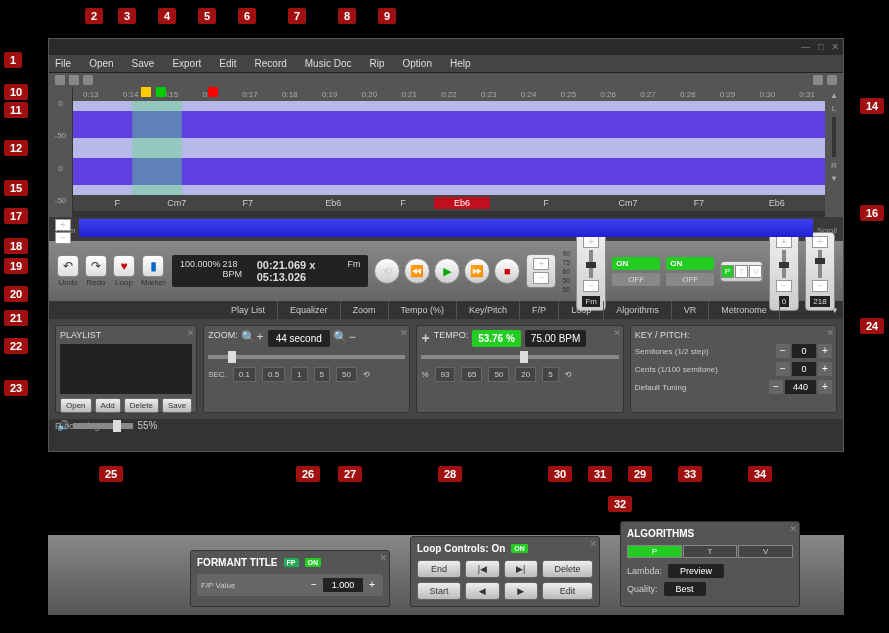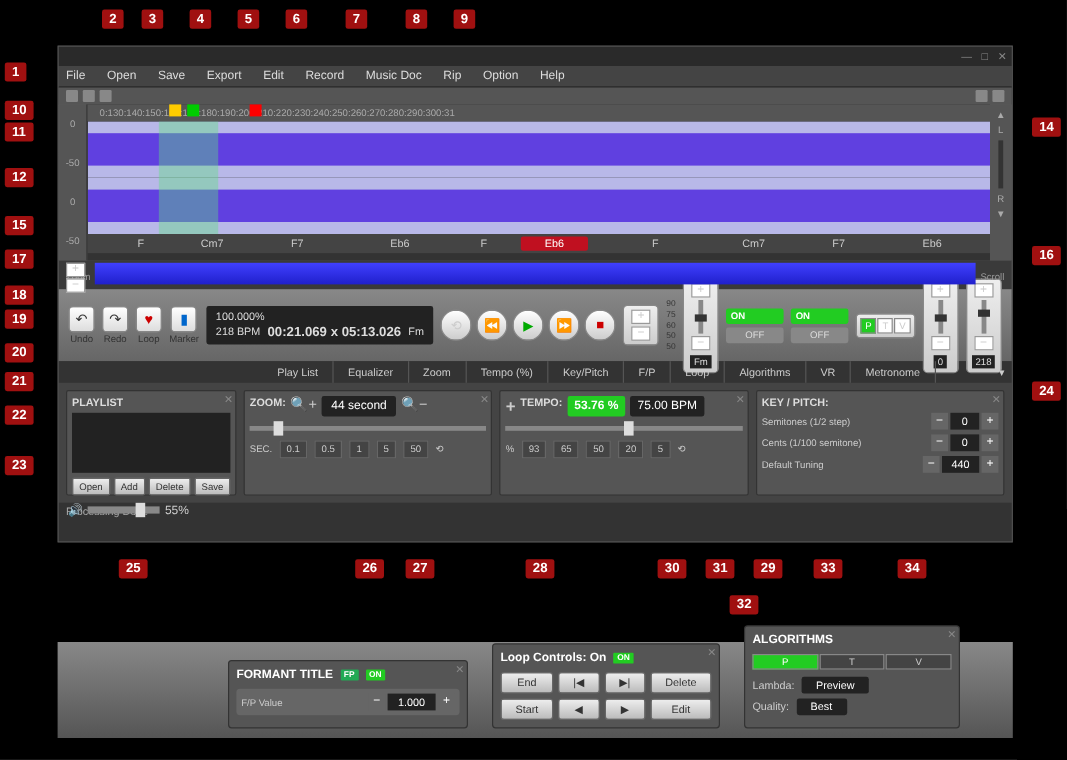--- a/index.html
+++ b/index.html
@@ -8,38 +8,38 @@
 .app{position:absolute;left:48px;top:38px;width:796px;background:#3a3a3a;border:1px solid #555}
 .titlebar{background:#2a2a2a;height:16px;display:flex;align-items:center;padding:0 4px;font-size:9px;color:#aaa}
 .titlebar .winbtns{margin-left:auto;display:flex;gap:8px;color:#888}
 .menubar{background:#444;height:18px;display:flex;align-items:center;padding:0 6px;gap:18px;font-size:10px;color:#ddd;border-bottom:1px solid #222}
 .menubar span{cursor:pointer}
 .toolbar-icons{background:#555;height:14px;display:flex;gap:4px;padding:2px 6px}
 .tbicon{width:10px;height:10px;background:#888;border-radius:1px}
 .timeline-area{background:linear-gradient(#666,#555);position:relative;height:130px;display:flex}
 .ruler-left{width:24px;background:#555;border-right:1px solid #333;display:flex;flex-direction:column;justify-content:space-around;align-items:center;font-size:8px;color:#aaa}
 .wave-main{flex:1;position:relative;background:#333}
-.ruler-top{height:14px;background:#555;display:flex;justify-content:flex-start;padding:0 10px;font-size:8px;color:#aaa;align-items:center}
+.ruler-top{height:14px;background:#555;display:flex;justify-content:space-between;padding:0 10px;font-size:8px;color:#aaa;align-items:center}
 .waveform{height:94px;position:relative;overflow:hidden;background:#2a2a2a}
 .wave-svg{width:100%;height:100%}
 .markers{position:absolute;top:0;left:0;right:0;height:12px}
 .marker{position:absolute;top:0;width:10px;height:10px}
 .chord-row{height:16px;background:#444;display:flex;align-items:center;font-size:9px;color:#ccc;position:relative}
 .chord{position:absolute;padding:0 4px}
 .chord-hl{background:#c01020;color:#fff;border-radius:2px;padding:1px 20px}
 .ruler-right{width:18px;background:#555;display:flex;flex-direction:column;align-items:center;font-size:8px;color:#aaa;gap:4px;padding-top:4px}
 .mini-wave{height:18px;background:#2a2a2a;margin:2px 30px 4px 30px;position:relative}
 .mini-wave-fill{height:100%;background:linear-gradient(#4040ff,#2020cc)}
 .zoom-lbl{position:absolute;left:6px;bottom:2px;font-size:8px;color:#999}
 .scroll-lbl{position:absolute;right:6px;bottom:2px;font-size:8px;color:#999}
 .controls-row{background:linear-gradient(#888,#666);height:60px;display:flex;align-items:center;padding:4px 8px;gap:6px}
 .btn-grp{display:flex;flex-direction:column;align-items:center;gap:1px}
 .rnd-btn{width:22px;height:22px;background:linear-gradient(#fff,#ddd);border:1px solid #888;border-radius:4px;display:flex;align-items:center;justify-content:center;font-size:12px;color:#333}
 .btn-lbl{font-size:8px;color:#333}
-.info-box{background:#222;color:#ddd;padding:4px 8px;font-size:9px;border-radius:2px;display:flex;flex-direction:column;gap:2px}
+.info-box{background:#222;color:#ddd;padding:4px 8px;font-size:9px;border-radius:2px;display:flex;flex-direction:row;gap:2px}
 .transport{display:flex;gap:4px;align-items:center}
 .trans-btn{width:26px;height:26px;background:linear-gradient(#fff,#ccc);border:1px solid #888;border-radius:13px;display:flex;align-items:center;justify-content:center;font-size:11px}
 .play-btn{color:#0a0}
 .rec-btn{color:#c00}
 .slider-ctrl{display:flex;flex-direction:column;align-items:center;gap:2px;background:linear-gradient(#eee,#ccc);border:1px solid #888;border-radius:4px;padding:3px;min-width:30px}
 .pm-btn{width:16px;height:12px;background:#fff;border:1px solid #999;font-size:10px;text-align:center;line-height:10px}
 .vslider{width:4px;height:28px;background:#888;position:relative}
 .vslider-thumb{position:absolute;width:10px;height:6px;background:#333;left:-3px}
 .small-disp{background:#222;color:#ddd;font-size:8px;padding:1px 3px;margin-top:2px}
 .on-btn{background:#2c2;color:#fff;font-size:8px;padding:2px 4px;border-radius:2px;font-weight:bold}
@@ -48,21 +48,21 @@
 .ptv span{background:#fff;padding:1px 3px;font-size:8px;border:1px solid #888}
 .ptv .active{background:#2c2;color:#fff}
 .tabs-row{background:#333;height:18px;display:flex;align-items:center;font-size:9px;color:#ccc}
 .tab{padding:0 12px;border-right:1px solid #555;height:100%;display:flex;align-items:center}
 .vol-row{display:flex;align-items:center;gap:4px;position:absolute;left:8px;bottom:20px}
 .vol-slider{width:60px;height:6px;background:#888;position:relative}
 .vol-thumb{position:absolute;width:8px;height:12px;background:#ddd;top:-3px;left:40px}
 .panels-row{background:#444;padding:6px;display:flex;gap:6px;height:100px}
 .panel{background:#555;border:1px solid #333;flex:1;padding:4px;position:relative;border-radius:2px}
 .panel-sm{flex:0 0 130px}
-.panel-title{font-size:9px;color:#ddd;font-weight:bold;margin-bottom:4px}
+.panel-title{font-size:9px;color:#ddd;font-weight:normal;margin-bottom:4px}
 .panel-close{position:absolute;right:2px;top:2px;font-size:9px;color:#888}
 .playlist-box{background:#222;height:50px;margin-bottom:4px}
 .pl-btns{display:flex;gap:3px}
 .pl-btn{background:linear-gradient(#eee,#bbb);border:1px solid #666;padding:2px 5px;font-size:8px;color:#333;border-radius:2px}
 .zoom-row{display:flex;align-items:flex-start;gap:4px;margin-bottom:6px}
 .zoom-disp{background:#222;color:#fff;padding:3px 8px;font-size:10px;border-radius:2px}
 .sec-row{display:flex;align-items:center;gap:6px;font-size:8px;color:#ccc}
 .sec-btn{background:#444;padding:2px 5px;border:1px solid #666;font-size:8px}
 .tempo-disp{background:#2c2;color:#fff;padding:3px 6px;font-size:10px;font-weight:bold;border-radius:2px}
 .tempo-disp2{background:#222;color:#fff;padding:3px 6px;font-size:10px;border-radius:2px}

